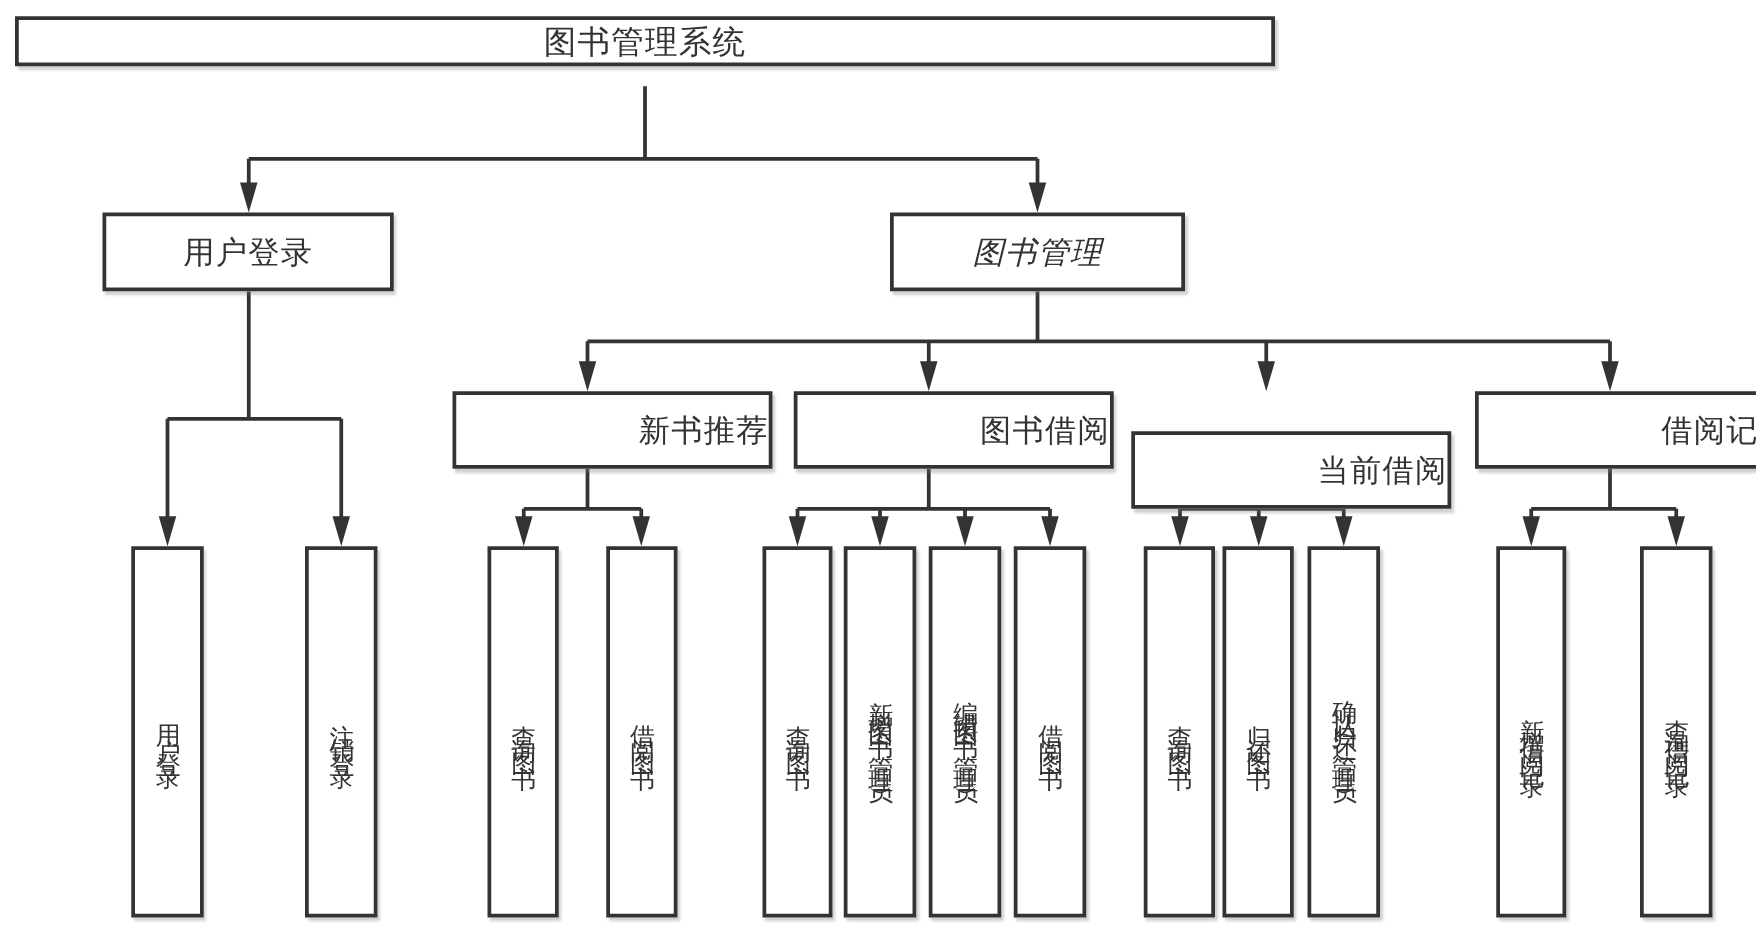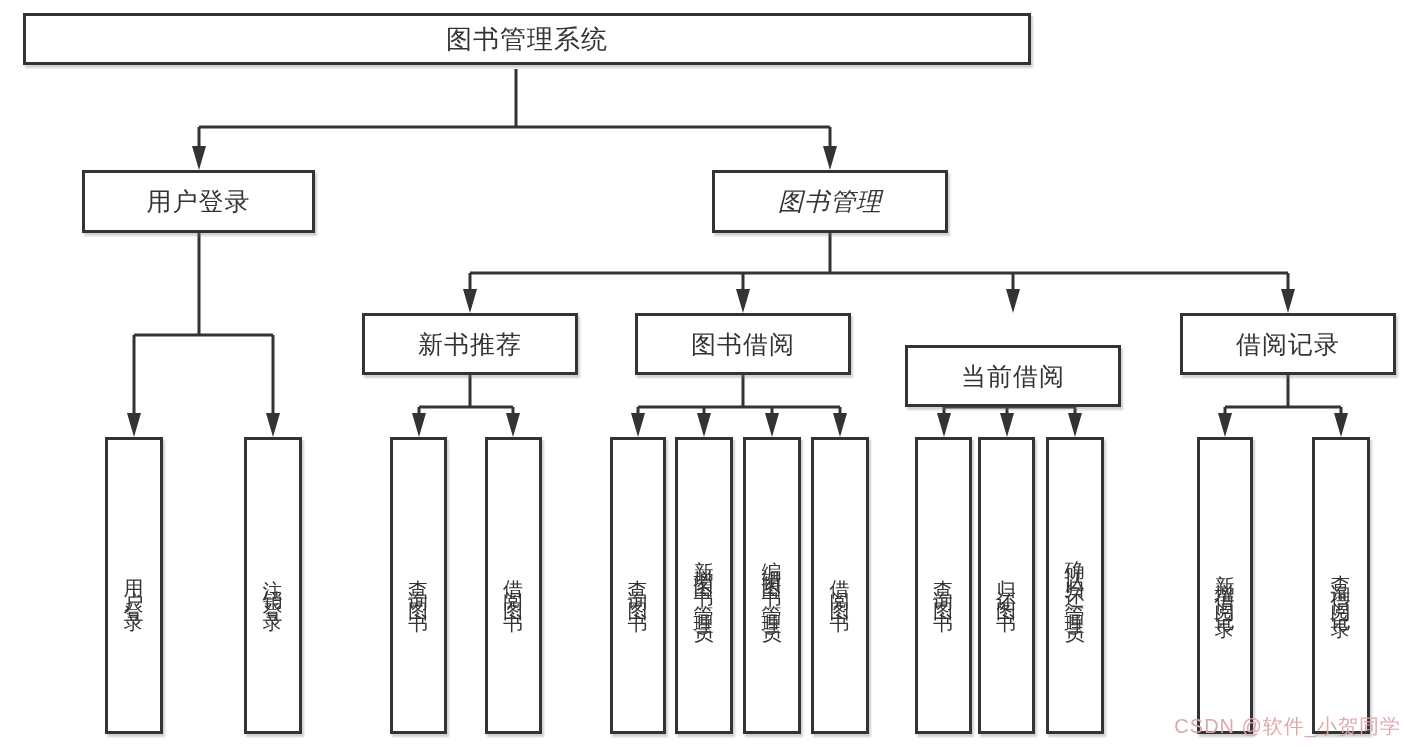--- a/index.html
+++ b/index.html
@@ -11,24 +11,24 @@
     box-sizing:border-box;
     background:#ffffff;
     border:3px solid #333333;
     color:#333333;
     display:flex;
     align-items:center;
     justify-content:center;
     box-shadow:2px 3px 2px rgba(120,120,120,0.35);
   }
   .hlabel{font-size:25px;letter-spacing:1px;white-space:nowrap;}
-  .root-box{left:12px;top:13px;width:1008px;height:52px;font-size:26px;margin-left:11px;}
+  .root-box{left:12px;top:13px;width:1008px;height:40px;font-size:26px;}
   .l2-a{left:82px;top:170px;width:233px;height:63px;}
   .l2-b{left:712px;top:170px;width:236px;height:63px;font-style:italic;}
-  .l3{top:313px;width:216px;height:62px;}
+  .l3{top:313px;width:256px;height:62px;justify-content:flex-end;}
   .g0{left:362px;} .g1{left:635px;} .g2{left:905px;margin-top:32px;} .g3{left:1180px;}
   .leaf{top:437px;height:297px;width:58px;}
   .vtext{
     writing-mode:vertical-rl;
     text-orientation:mixed;
     font-size:20px;
     line-height:1.1;
     letter-spacing:11px;
     color:#333333;
   }
@@ -166,15 +166,14 @@
     <span class="vtext vtight">确认归还（管理员）</span>
   </div>
 
   <div class="box leaf" style="left:1197px;width:56px">
     <span class="vtext vtight">新增借阅记录</span>
   </div>
   <div class="box leaf" style="left:1312px">
     <span class="vtext vtight">查询借阅记录</span>
   </div>
 
-  <div class="watermark">CSDN @软件_小贺同学</div>
 
 </div>
 
 </body></html>

